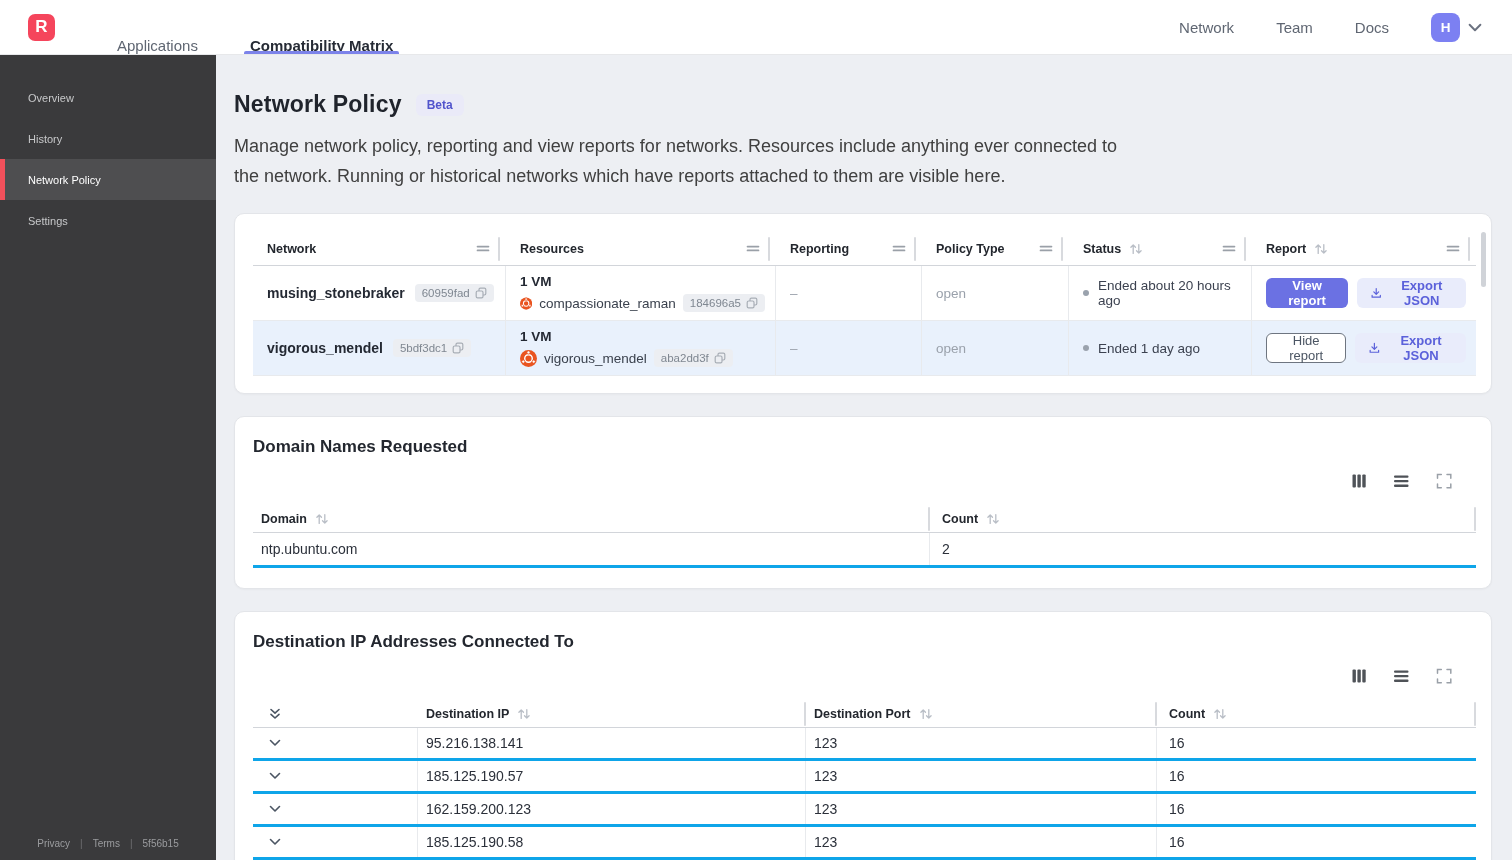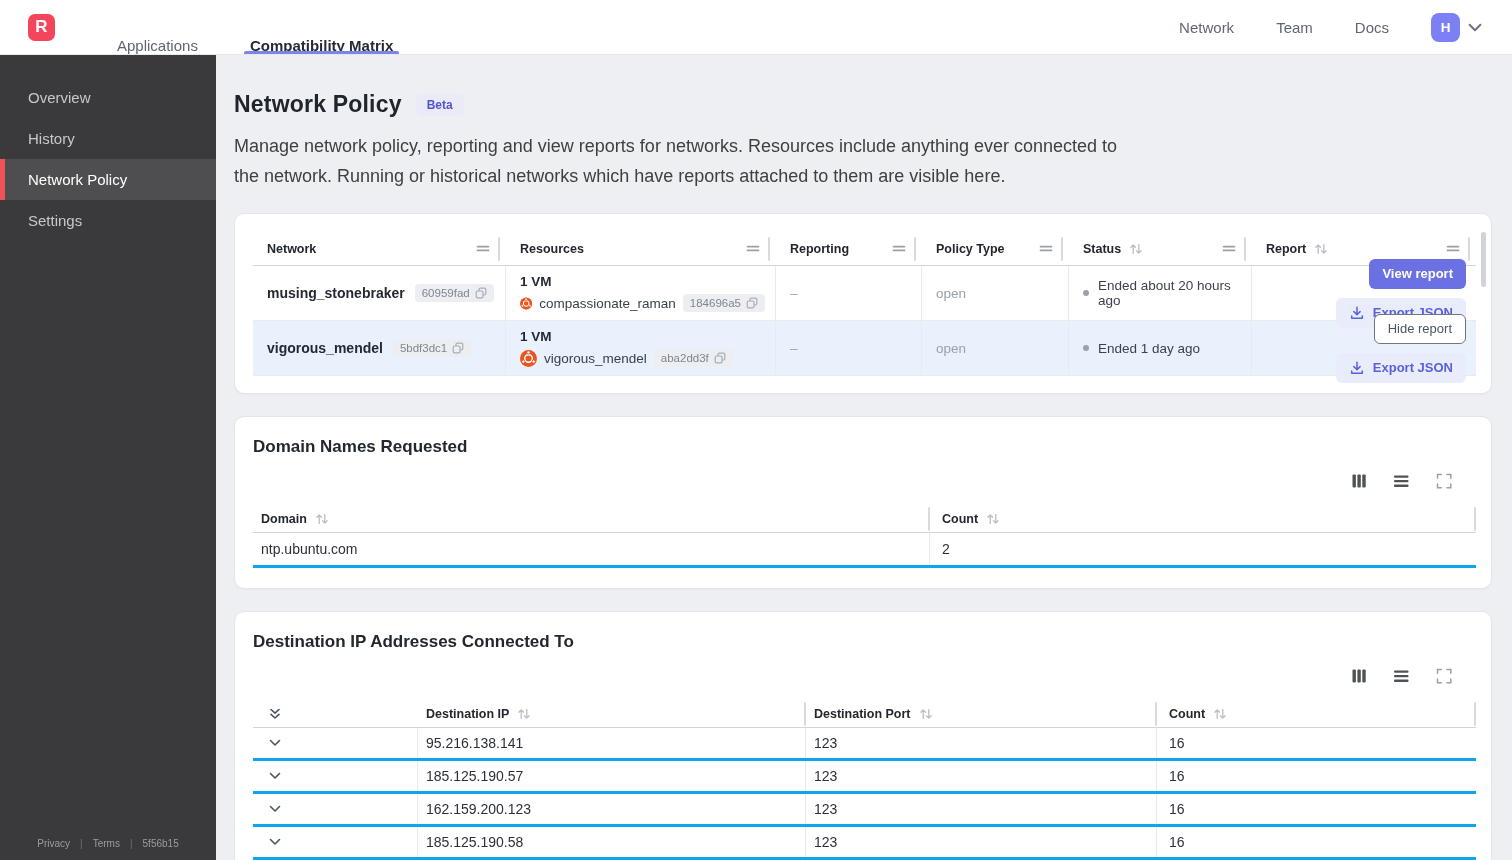--- a/index.html
+++ b/index.html
@@ -16,21 +16,21 @@
   .nav-tab.active { color:#262b35; font-weight:700; }
   .nav-tab.active::after { content:""; position:absolute; left:20px; right:20px; bottom:0; height:3px; background:#7c83ea; border-radius:2px 2px 0 0; }
   .nav-right { display:flex; align-items:center; gap:42px; padding-right:30px; }
   .nav-link { font-size:15px; color:#5f6672; cursor:pointer; }
   .user-menu { display:flex; align-items:center; gap:8px; cursor:pointer; }
   .avatar { width:29px; height:29px; border-radius:8px; background:#7c80f2; color:#fff; font-size:13.5px; font-weight:700; display:flex; align-items:center; justify-content:center; }
 
   
   .body-row { display:flex; flex:1; min-height:0; }
   .sidebar { width:216px; flex:0 0 216px; background:#3a3a3c; display:flex; flex-direction:column; padding-top:22px; position:relative; }
-  .side-item { height:41px; display:flex; align-items:center; padding-left:28px; font-size:15px; color:#c7c8ca; cursor:pointer; position:relative; }
+  .side-item { height:41px; display:flex; align-items:center; padding-left:28px; font-size:11px; color:#c7c8ca; cursor:pointer; position:relative; }
   .side-item.active { background:#4e4e50; color:#fff; }
   .side-item.active::before { content:""; position:absolute; left:0; top:0; bottom:0; width:5px; background:#f2505b; }
   .side-footer { position:absolute; bottom:0; left:0; right:0; height:34px; display:flex; align-items:center; justify-content:center; gap:10px; font-size:10px; color:#9b9c9f; }
   .side-footer .sep { color:#6e6f72; }
   .side-footer a { color:#9b9c9f; text-decoration:none; cursor:pointer; }
 
   .main { flex:1; min-width:0; padding:36px 20px 0 18px; overflow:hidden; }
 
   
   .page-title-row { display:flex; align-items:center; gap:14px; }
@@ -66,21 +66,21 @@
   .c-policy { width:147px; flex:0 0 147px; }
   .c-status { width:183px; flex:0 0 183px; }
   .c-report { flex:1; }
   .net-line { display:flex; align-items:center; gap:10px; }
   .net-name { font-size:14px; font-weight:700; color:#242933; }
   .id-badge { display:inline-flex; align-items:center; gap:5px; background:#eceef2; color:#7f8791; font-size:11.5px; padding:3px 7px; border-radius:4px; white-space:nowrap; }
   .vm-count { font-size:13.5px; font-weight:700; color:#242933; margin-bottom:5px; }
   .res-line { display:flex; align-items:center; gap:7px; font-size:13.5px; color:#3a414d; }
   .muted { color:#9aa1ab; font-size:13.5px; }
   .status-line { display:flex; align-items:center; gap:9px; font-size:13.5px; color:#3c4250; flex-direction:row; }
-  .report-line { display:flex; align-items:flex-end; gap:9px; flex-direction:column; }
+  .report-line { display:flex; align-items:flex-end; gap:9px; flex-direction:row; }
   .btn { font-family:inherit; font-size:13px; font-weight:600; border-radius:6px; height:30px; padding:0 13px; cursor:pointer; display:inline-flex; align-items:center; gap:8px; }
   .btn-primary { background:#6b71e3; color:#fff; border:none; }
   .btn-outline { background:#fff; color:#4b5563; border:1px solid #6e7580; font-weight:400; }
   .btn-soft { background:#e9ecfb; color:#5b61da; border:none; }
   .nt-scrollthumb { position:absolute; right:-10px; top:0; width:5px; height:55px; background:#d0d3d8; border-radius:3px; }
 
   
   .st-header { display:flex; align-items:center; height:28px; border-bottom:1px solid #d2d5da; }
   .st-hcell { display:flex; align-items:center; gap:8px; font-size:12.5px; font-weight:700; color:#23272e; height:100%; padding-left:8px; }
   .st-hcell.pad { padding-left:12px; }

